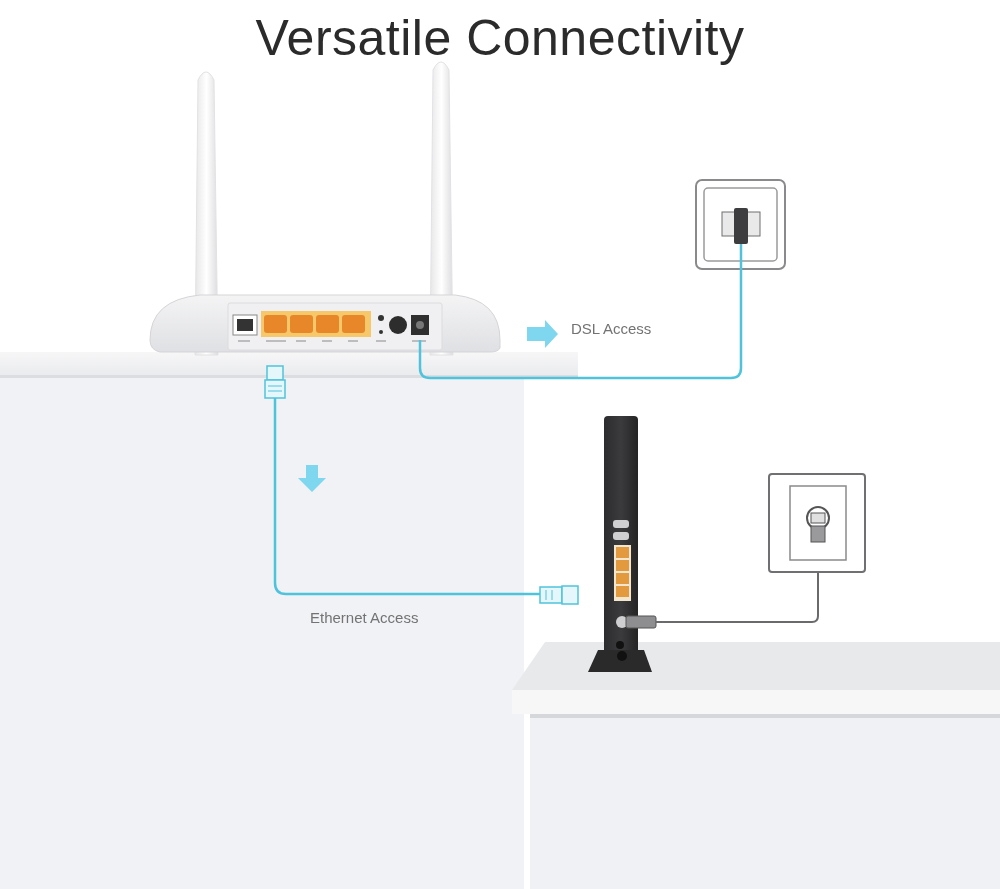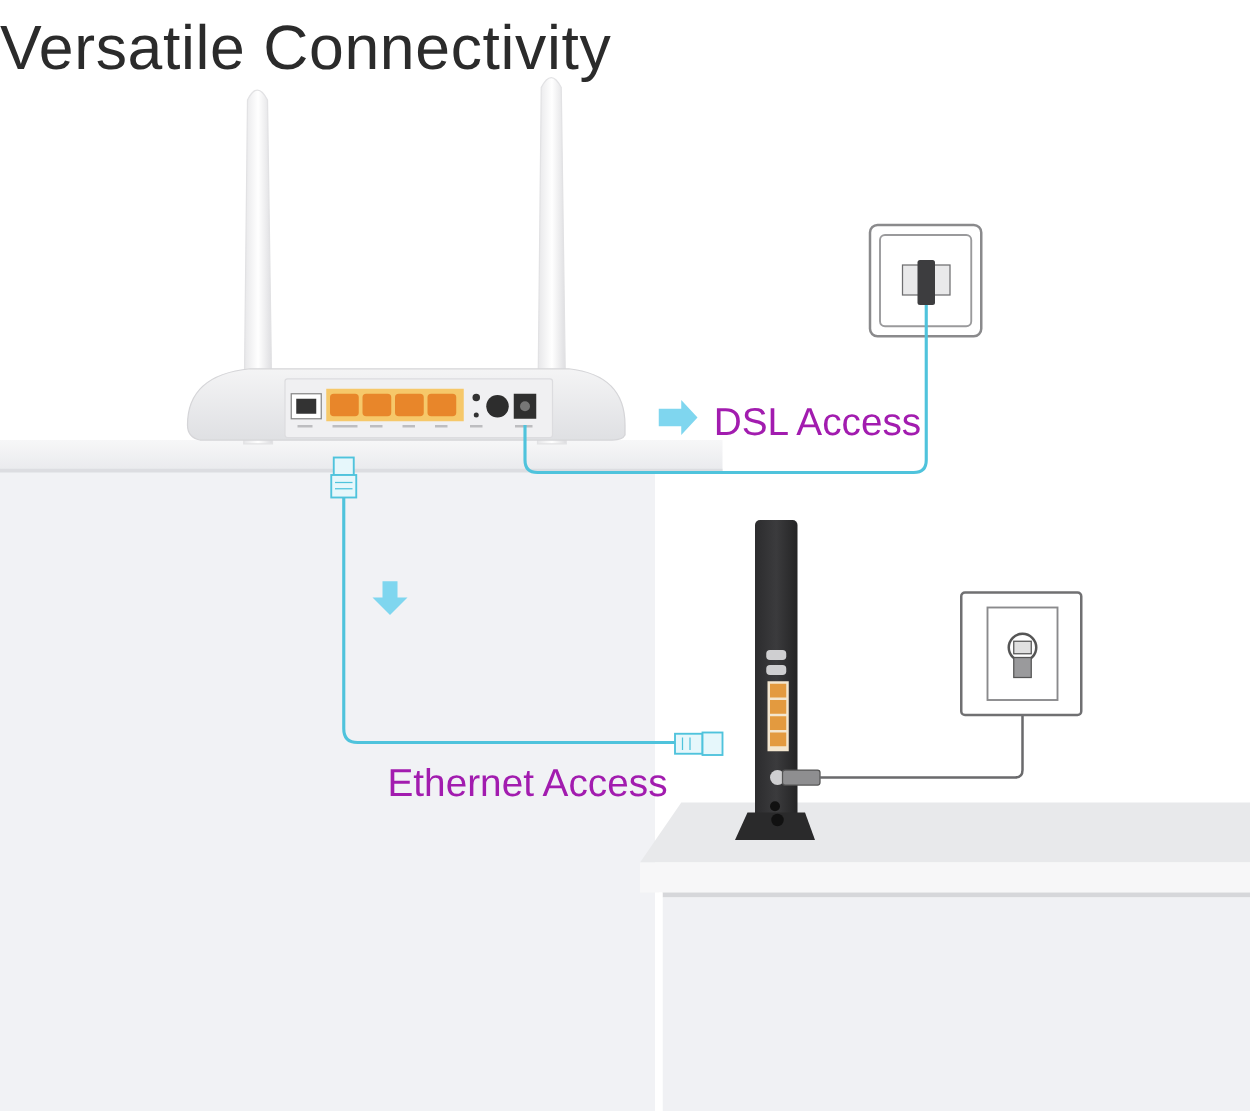--- a/index.html
+++ b/index.html
@@ -3,24 +3,24 @@
 <meta charset="utf-8">
 <style>
   html, body { margin: 0; padding: 0; }
   body {
     width: 1000px; height: 889px; overflow: hidden; position: relative;
     background: #ffffff;
     font-family: "Liberation Sans", "DejaVu Sans", sans-serif;
   }
   #scene { position: absolute; left: 0; top: 0; width: 1000px; height: 889px; }
   .title {
-    position: absolute; left: 0; top: -4px; width: 1000px; 
+    position: absolute; left: 0; top: -4px; width: 1000px; text-align: center;
     font-size: 50px; color: #2b2b2b; letter-spacing: 0.5px; font-weight: normal; margin-top: 13px;
   }
-  .label { position: absolute; font-size: 31px; color: #a21caf; white-space: nowrap; }
+  .label { position: absolute; font-size: 15px; color: #737373; white-space: nowrap; }
   .label.dsl { left: 571px; top: 320px; }
   .label.eth { left: 310px; top: 609px; }
 </style>
 </head>
 <body>
 
 <svg id="scene" viewBox="0 0 1000 889" xmlns="http://www.w3.org/2000/svg">
   <defs>
     <linearGradient id="shelfTop" x1="0" y1="0" x2="0" y2="1">
       <stop offset="0" stop-color="#f7f7f8"></stop>

